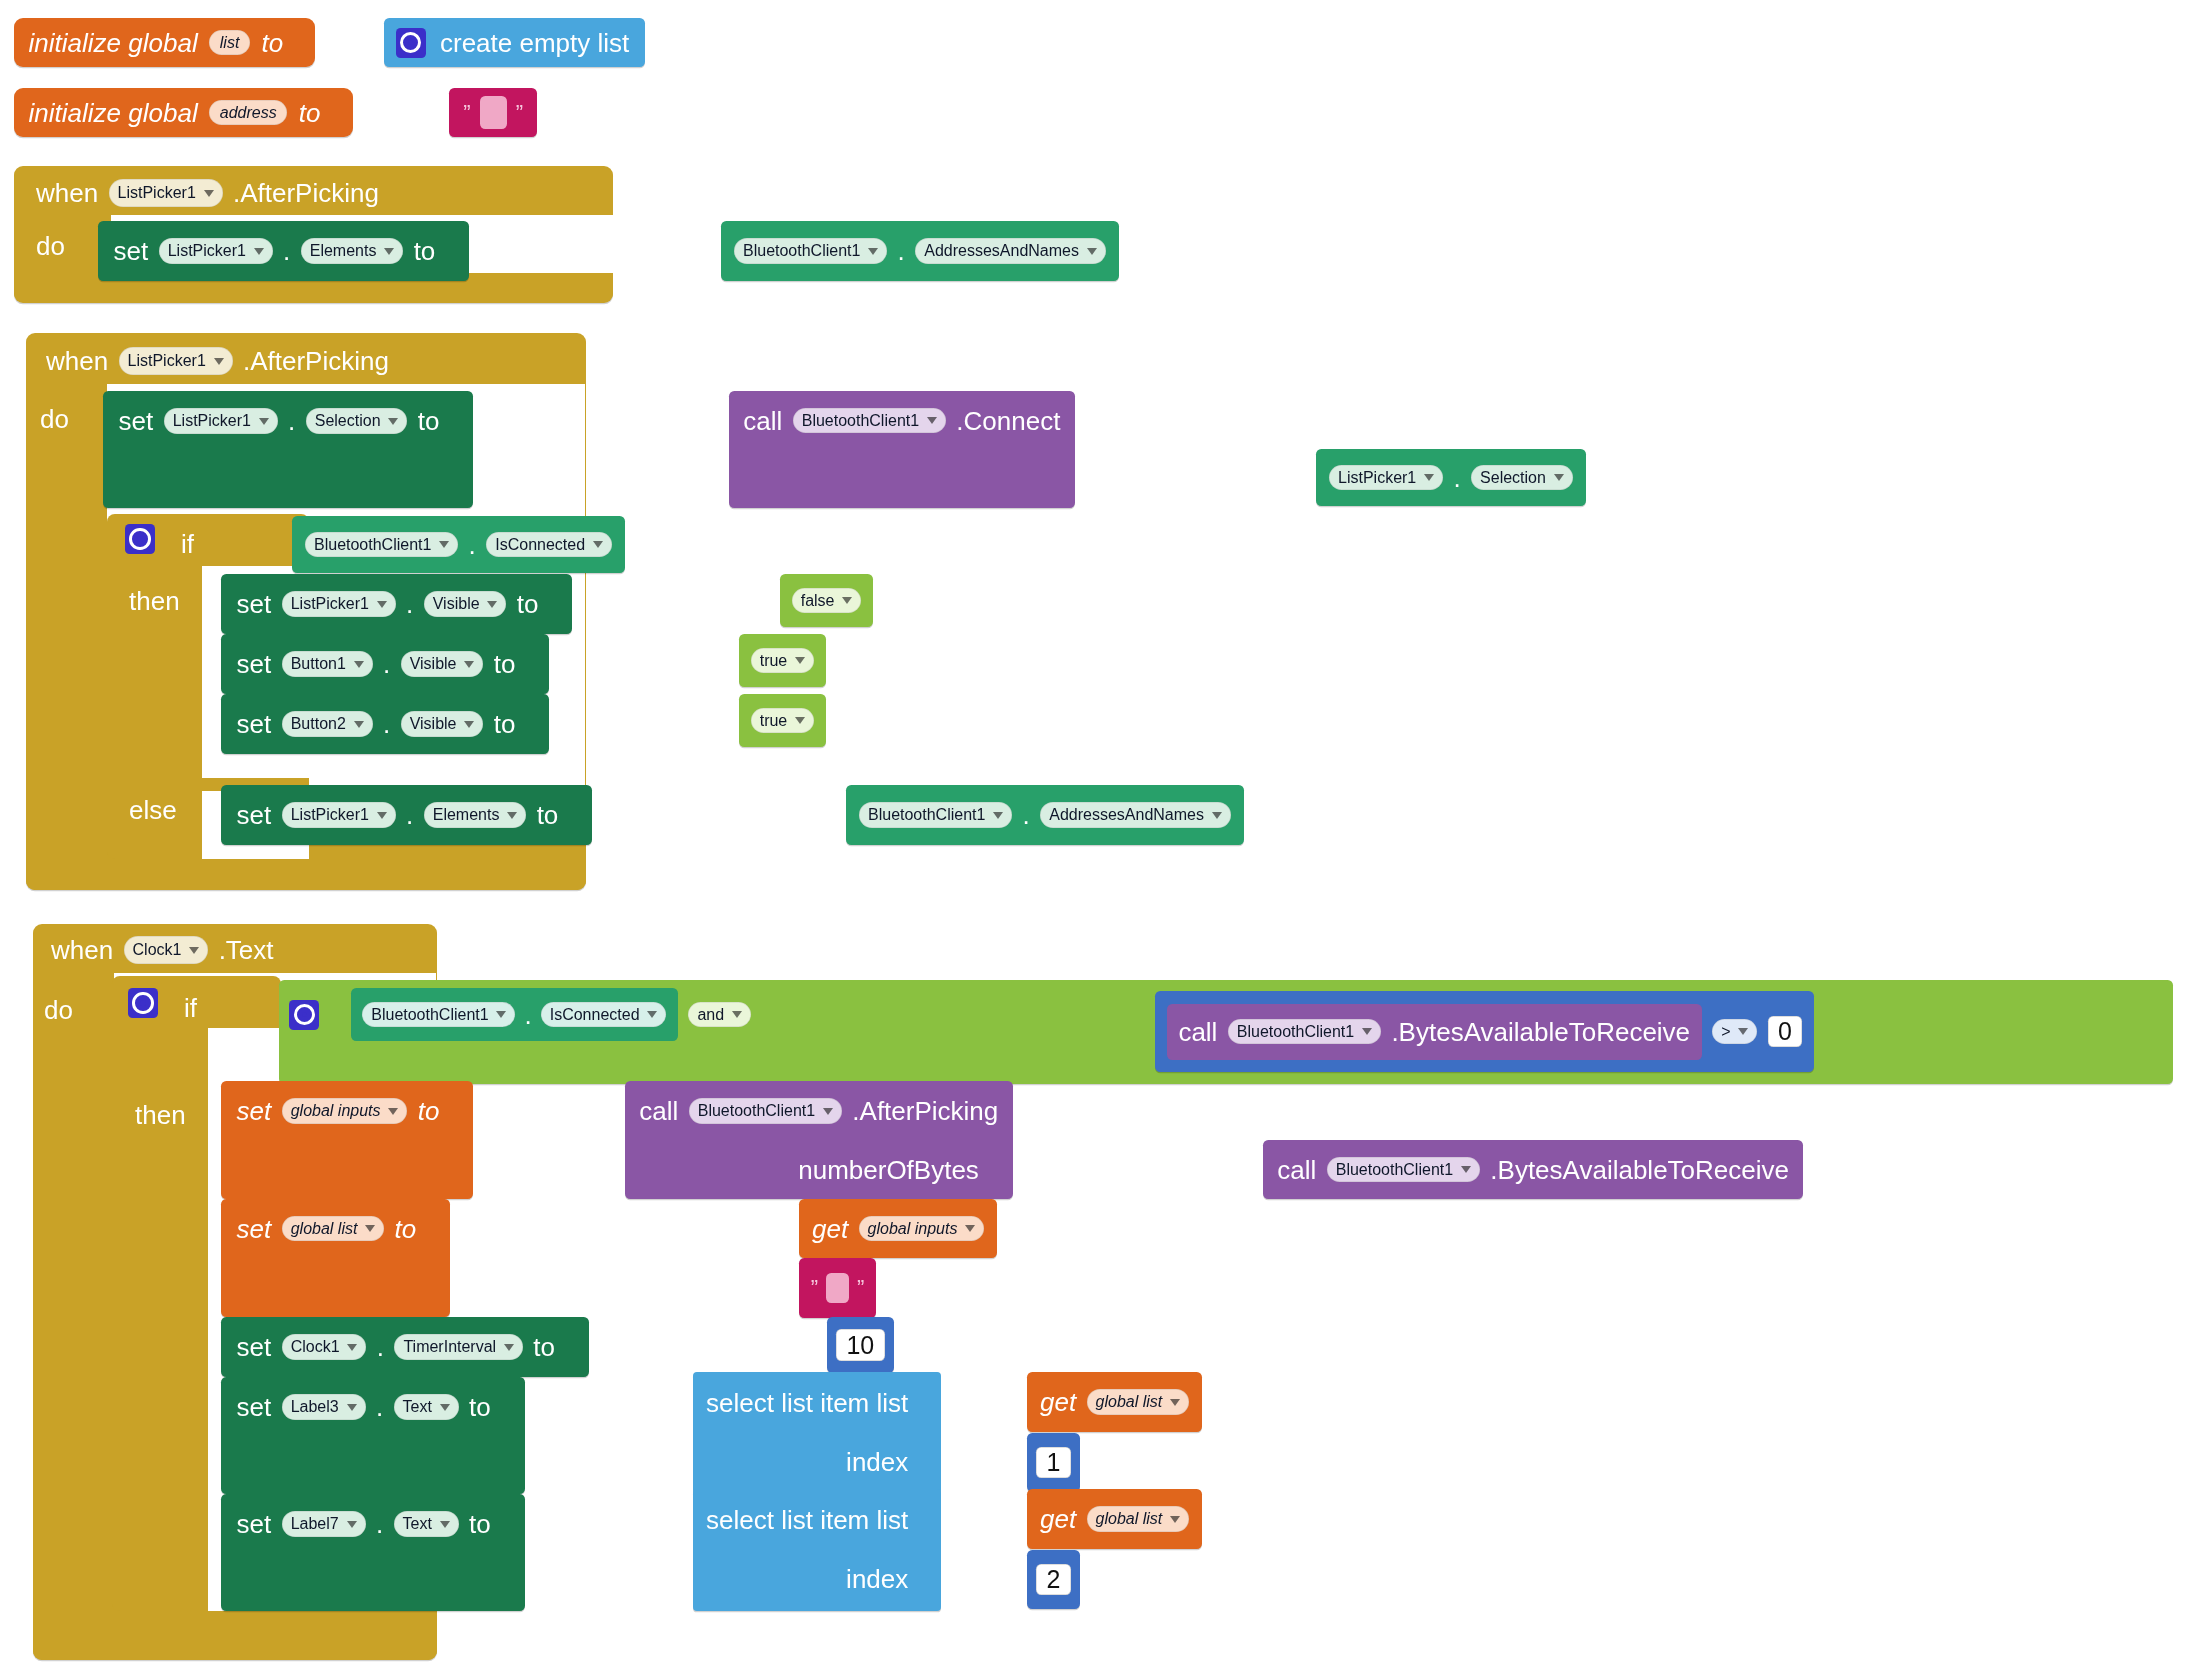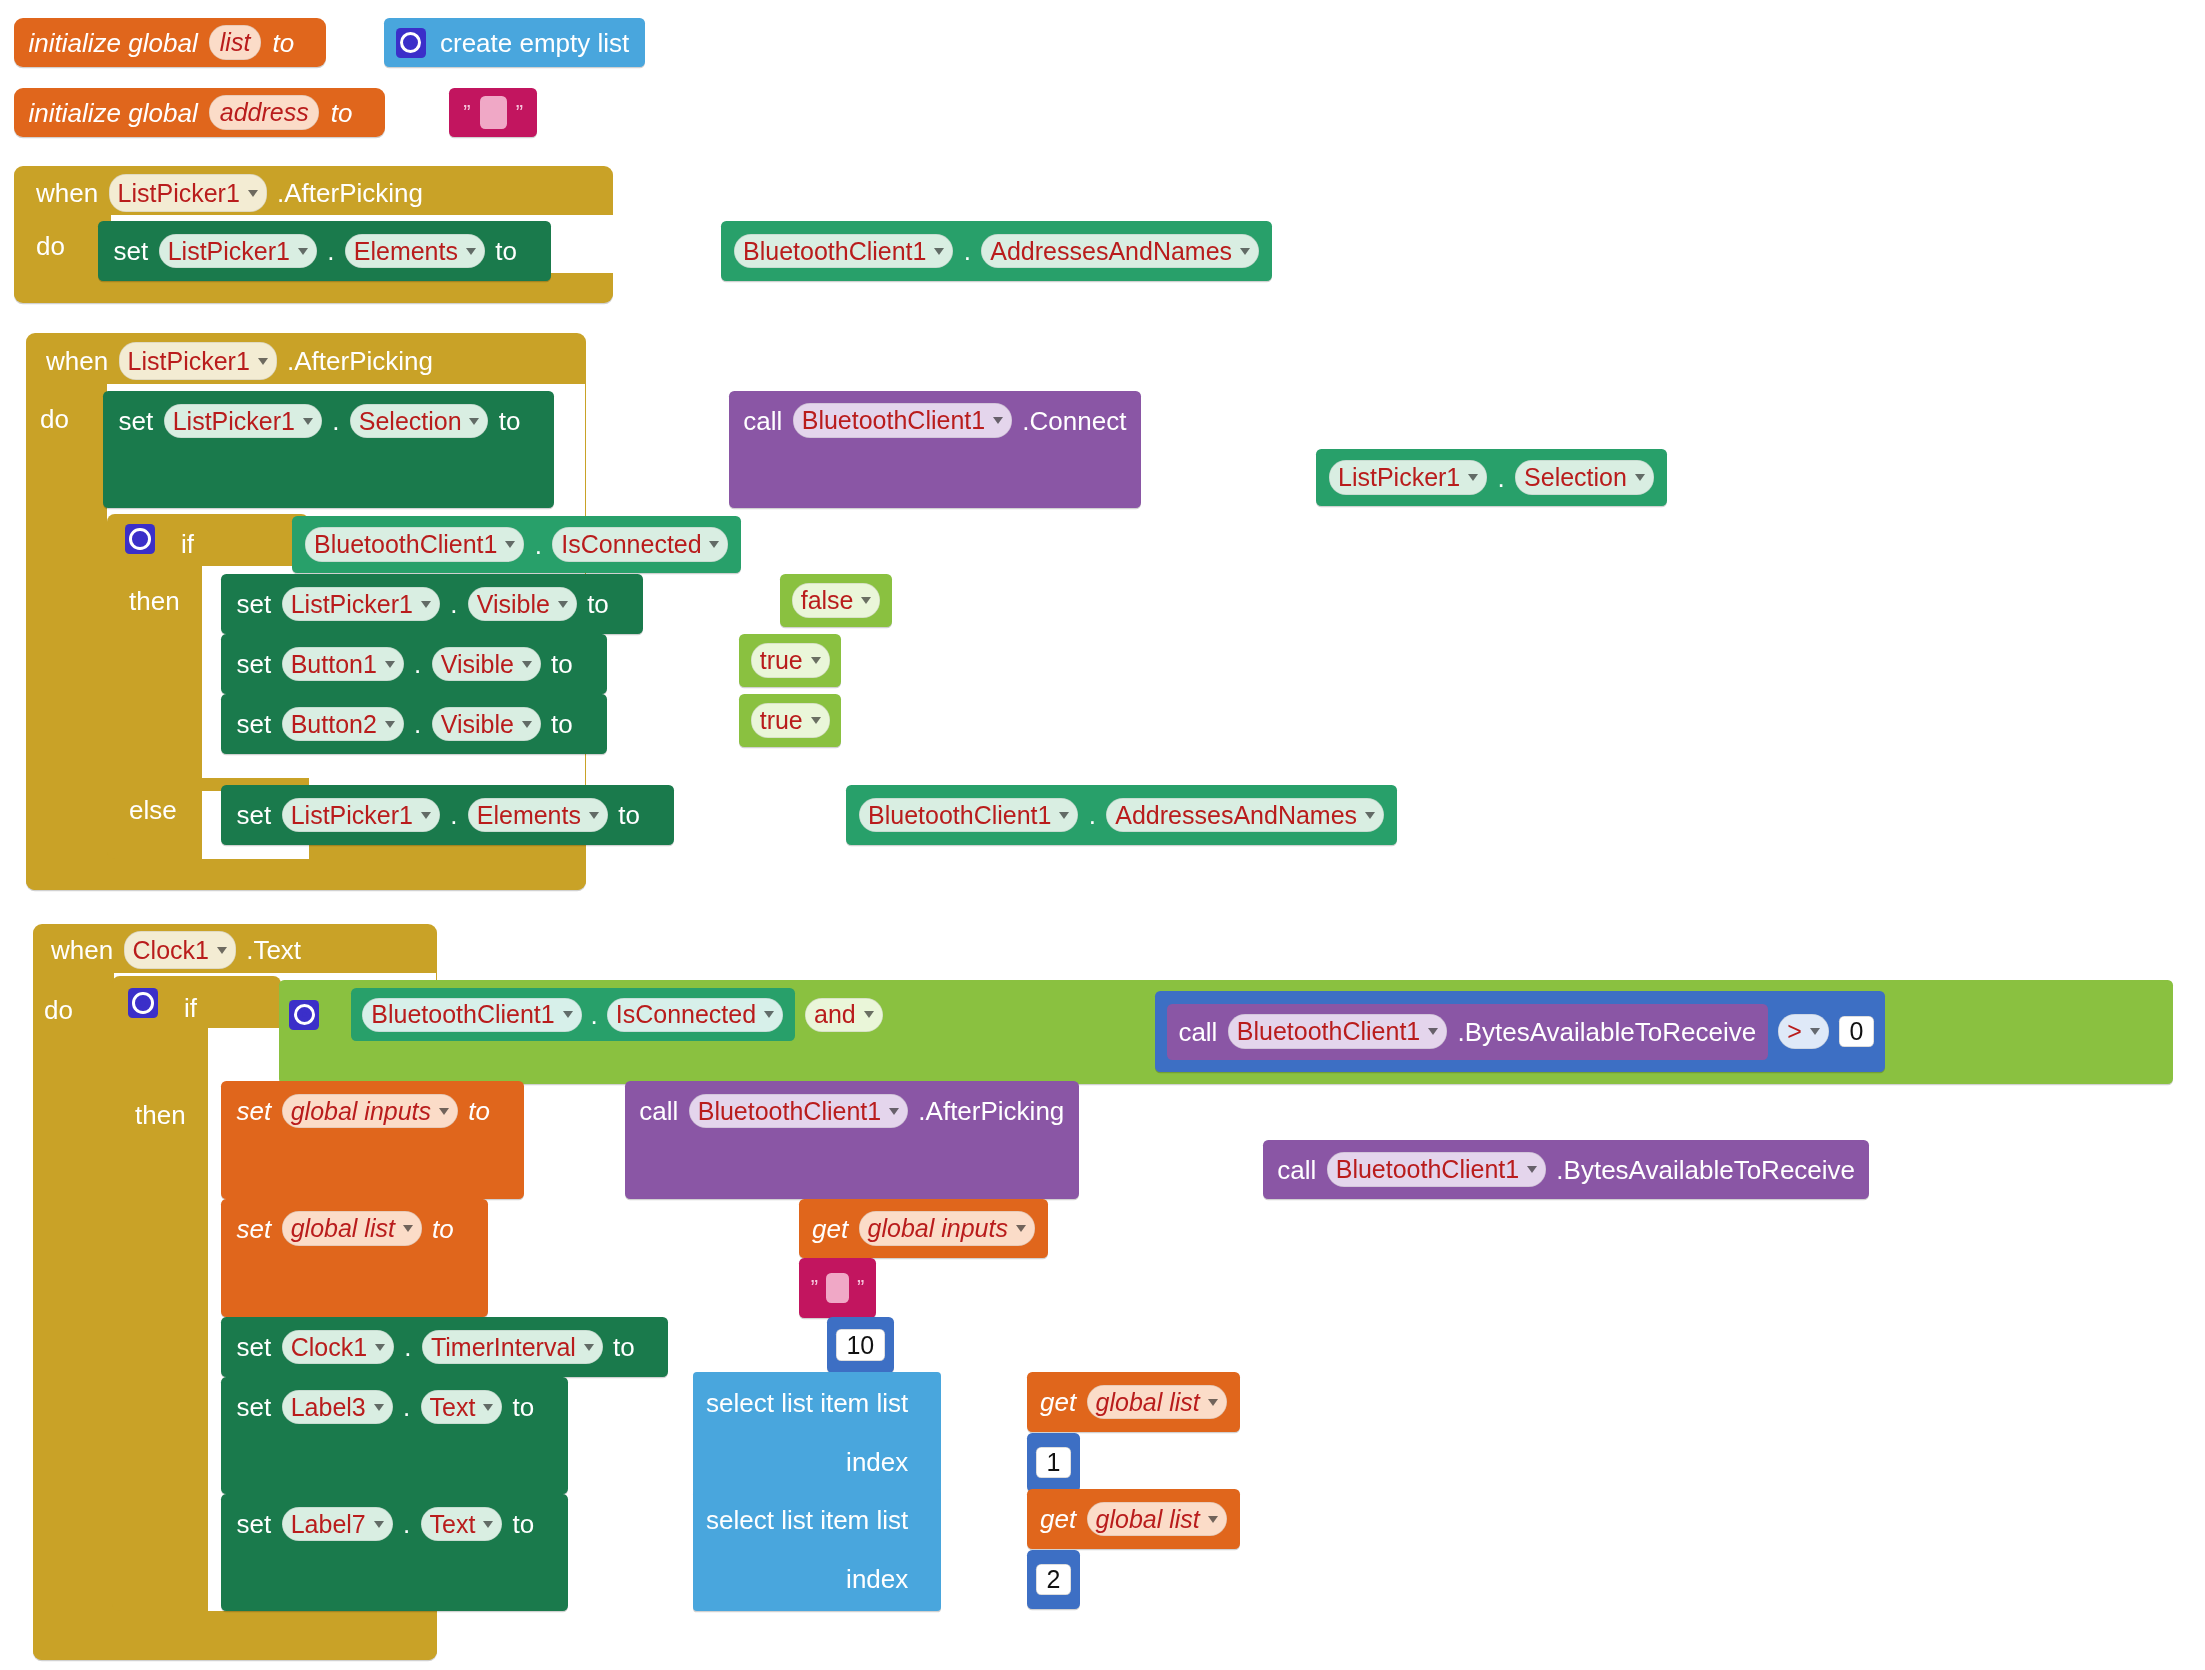--- a/index.html
+++ b/index.html
@@ -30,24 +30,24 @@
     box-shadow: 0 1.3px 0 rgba(0,0,0,0.18);
   }
   .row { display: flex; align-items: center; gap: 10.4px; }
 
   
   .field {
     display: inline-flex;
     align-items: center;
     gap: 7.8px;
     background: #ffffff;
-    color: #b91c1c;
+    color: #0f172a;
     border-radius: 17px;
     padding: 4.6px 9px;
-    font-size: 25px;
+    font-size: 16px;
     box-shadow: inset 0 0 0 0.7px rgba(0,0,0,0.10);
   }
   .field.noarrow { padding: 4.6px 10.4px; }
   .arrow {
     width: 0; height: 0;
     border-left: 5.9px solid transparent;
     border-right: 5.9px solid transparent;
     border-top: 7.2px solid rgba(0,0,0,0.55);
     flex: none;
   }
@@ -416,20 +416,24 @@
 
   <div class="blk c-method" style="left:625px; top:1081px; height:118px; padding:0 14.3px; border-radius:5.2px; flex-direction:column; align-items:flex-start; justify-content:flex-start;">
     <div class="row" style="height:60px;">
       <span class="lbl">call</span>
       <span class="field fld-purple">
         <span>BluetoothClient1</span>
           <i class="arrow"></i>
       </span>
       <span class="lbl">.AfterPicking</span>
     </div>
+    <div class="row" style="height:57px; width:100%; justify-content:flex-end;">
+      <span class="lbl">numberOfBytes</span>
+      <span style="width:9px;"></span>
+    </div>
   </div>
   <div class="blk c-method" style="left:1263px; top:1140px; height:59px; padding:0 14.3px; gap:10.4px; border-radius:5.2px;">
     <span class="lbl">call</span>
     <span class="field fld-purple">
       <span>BluetoothClient1</span>
         <i class="arrow"></i>
     </span>
     <span class="lbl">.BytesAvailableToReceive</span>
   </div>
 

